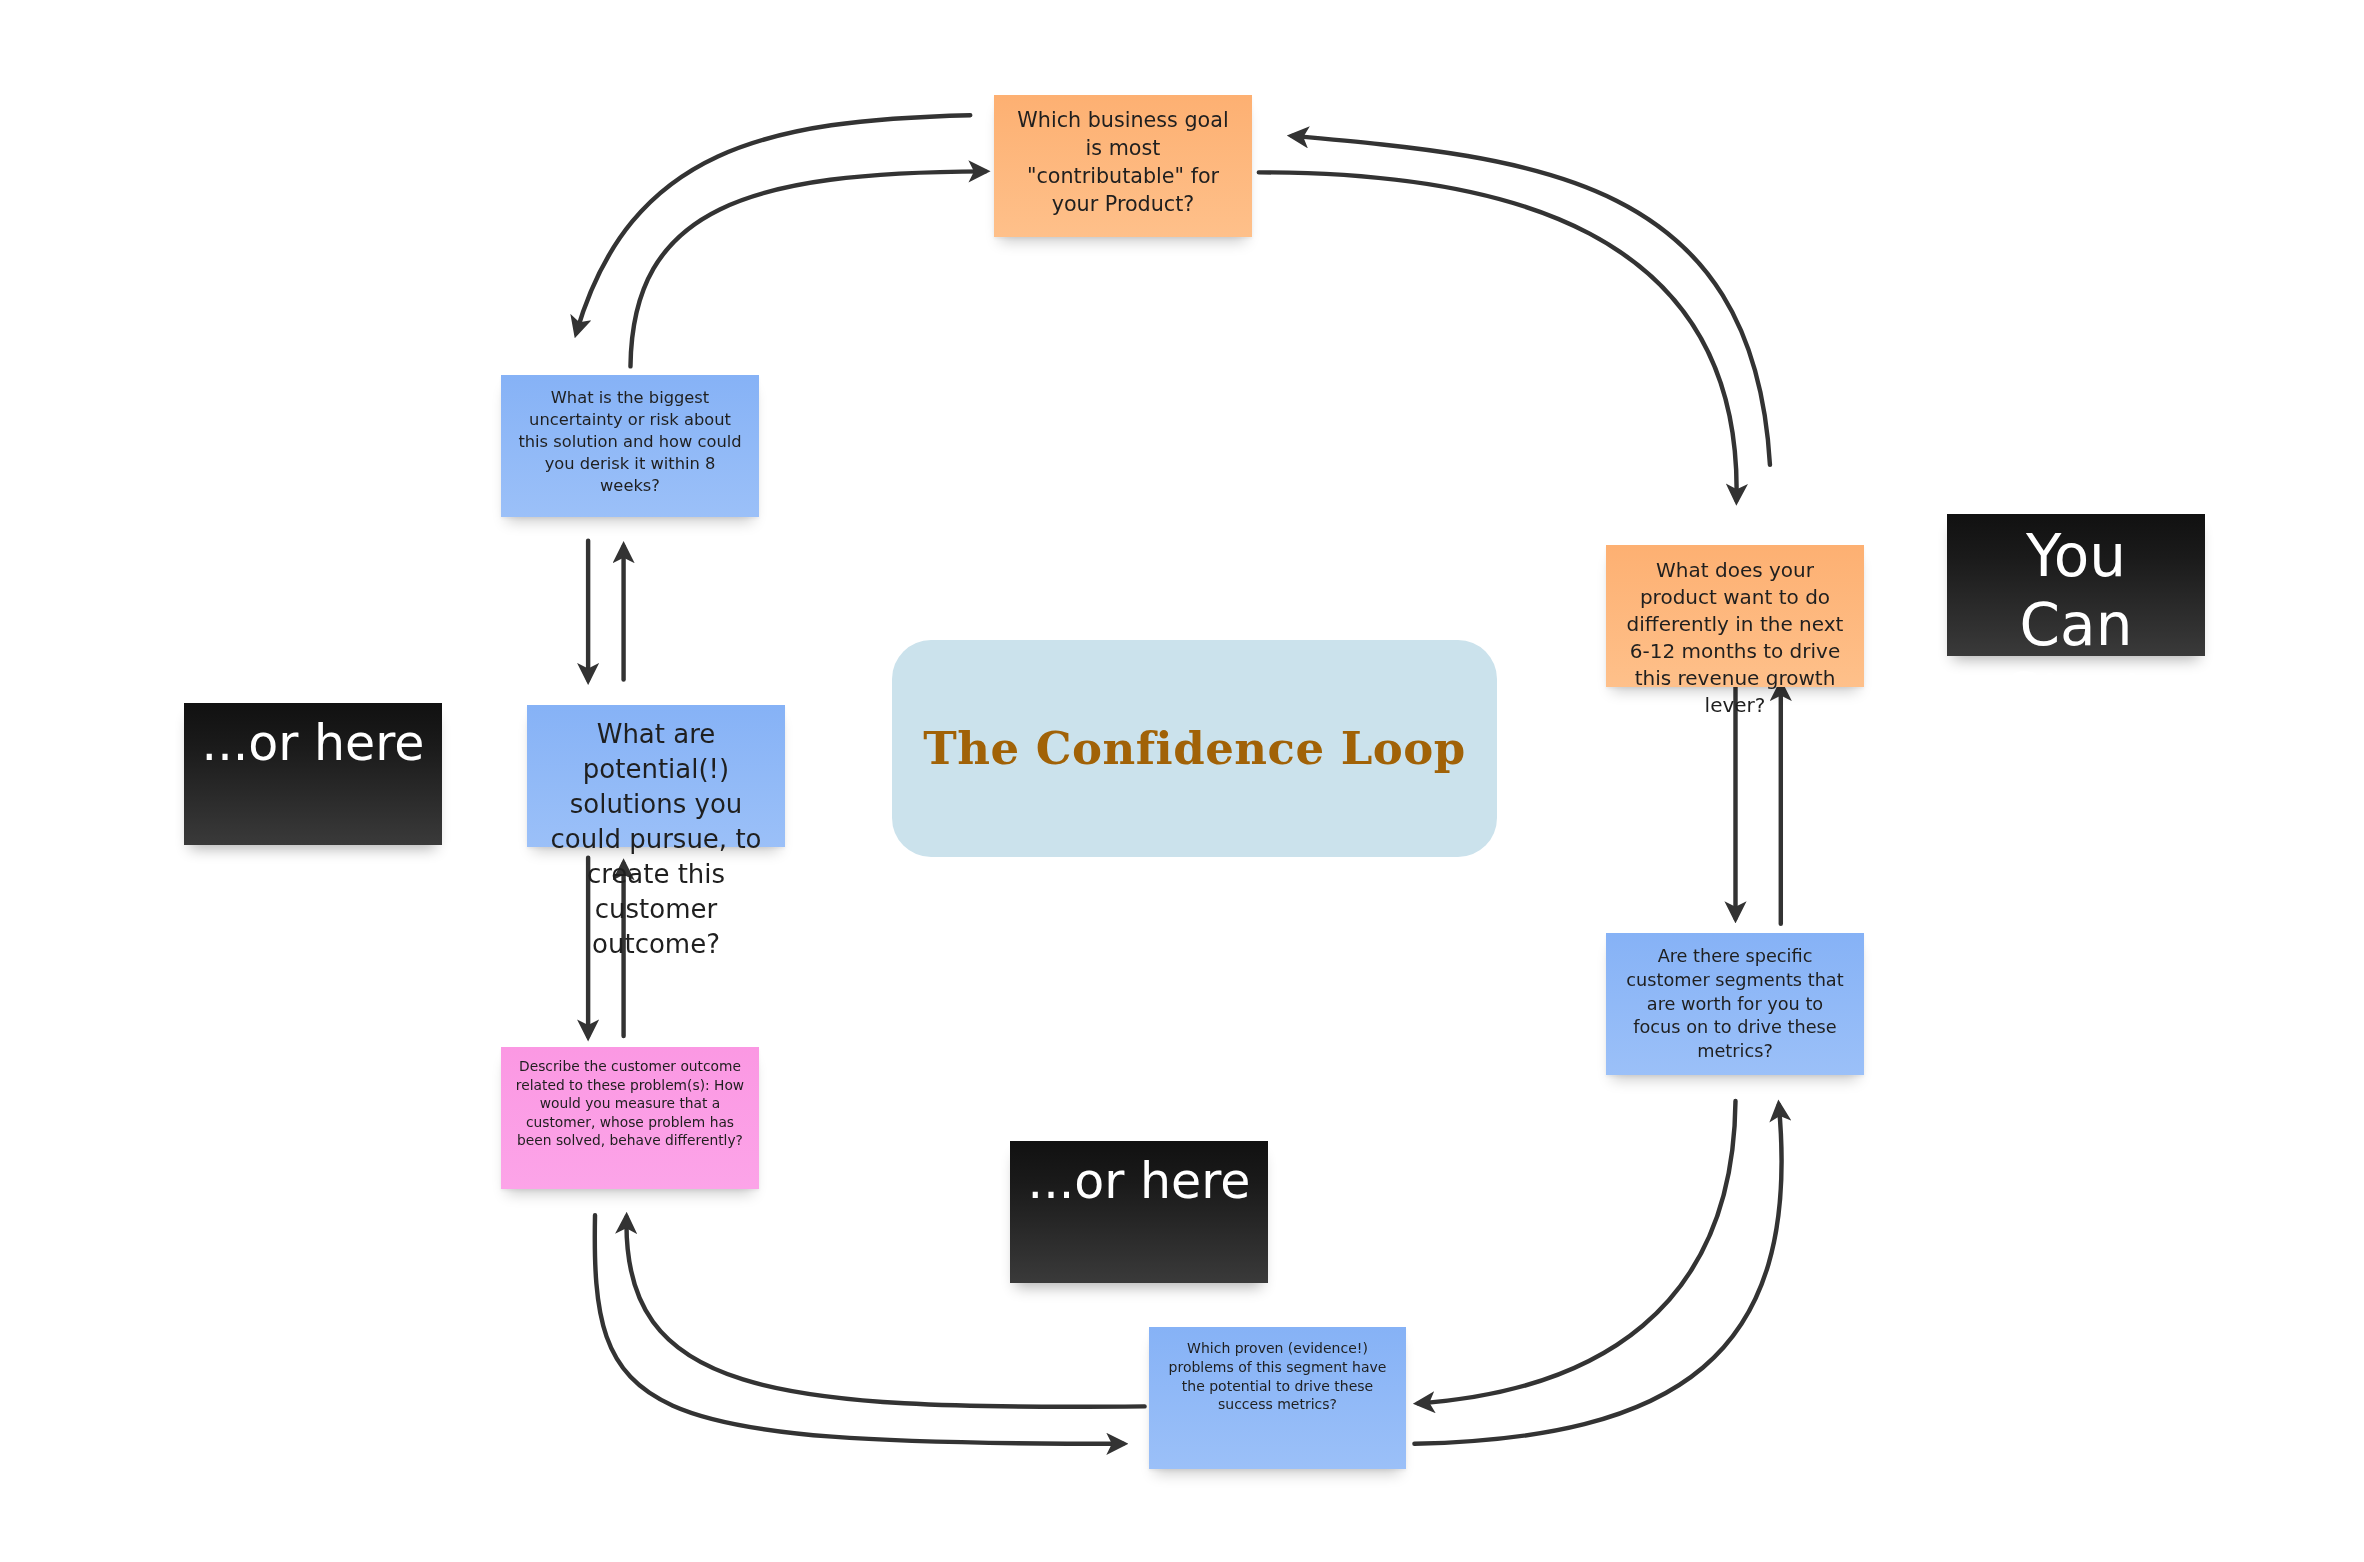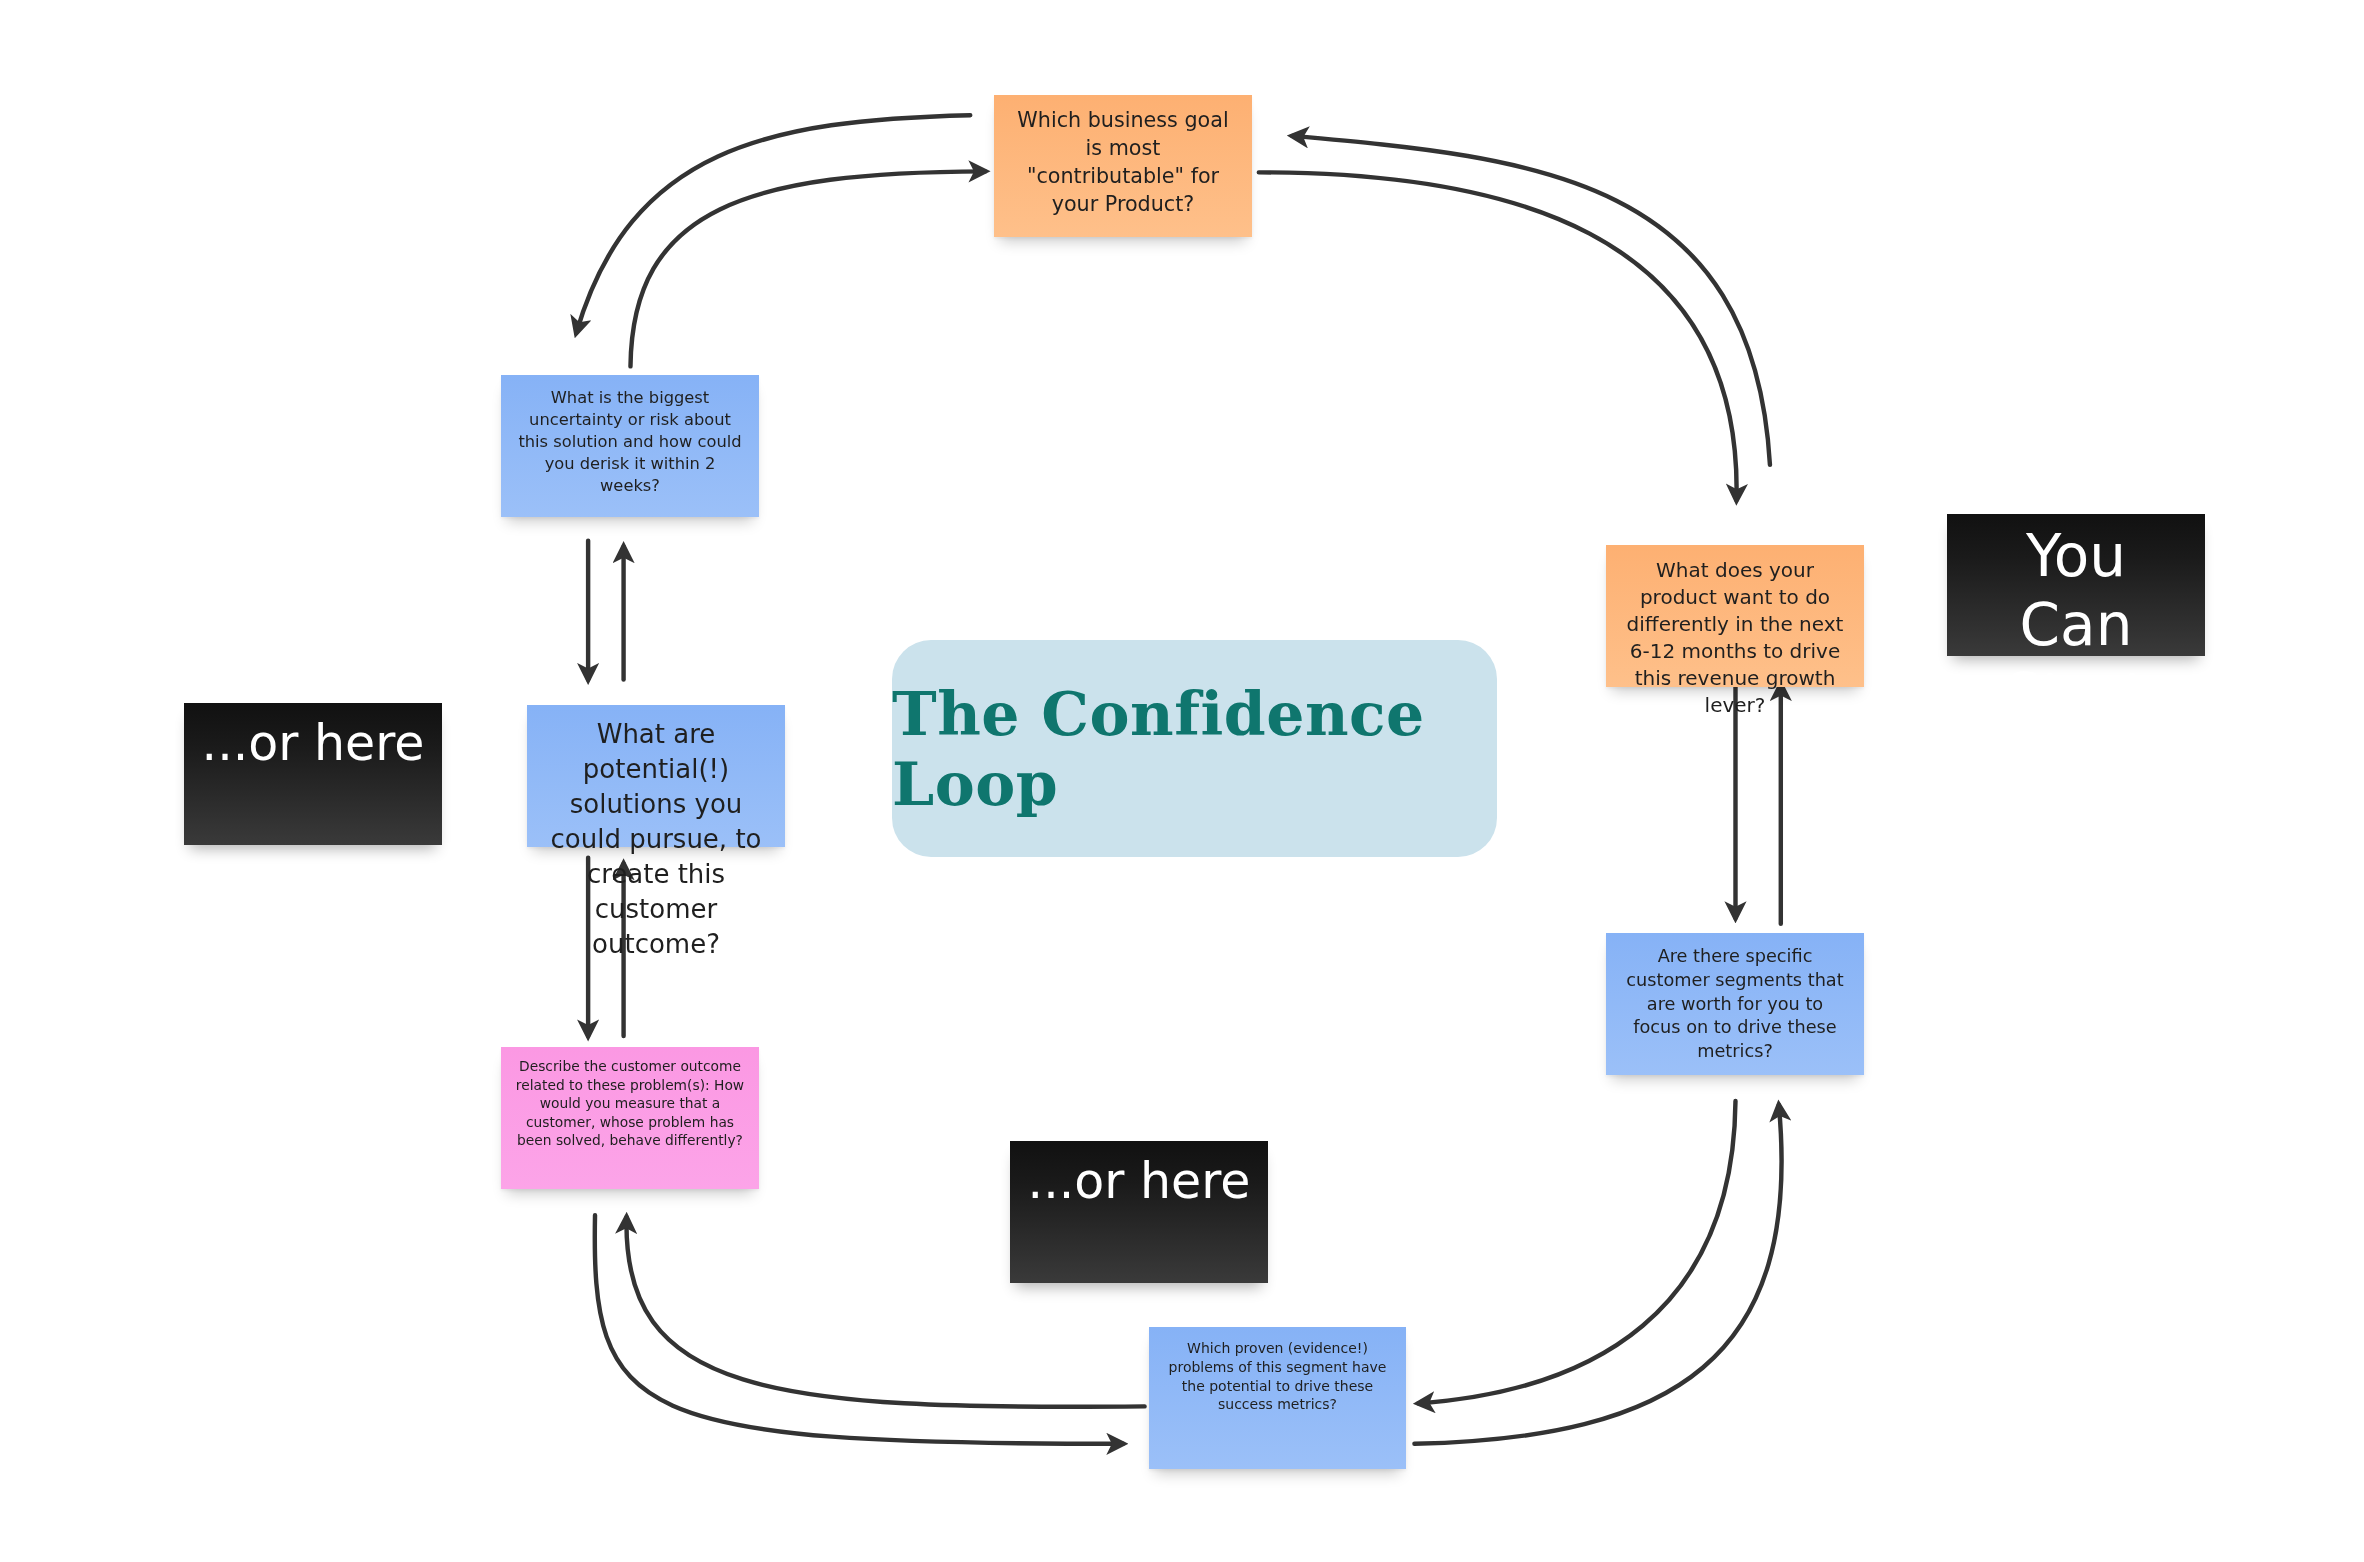--- a/index.html
+++ b/index.html
@@ -9,21 +9,21 @@
           box-sizing:border-box; padding:11.8px 15.8px; color:#1f1f1f;
           box-shadow: 0 9.9px 13.8px -5.9px rgba(0,0,0,0.22), 0 2px 3px rgba(0,0,0,0.05); line-height:1.35; }
   .note span { display:block; }
   .orange { background:linear-gradient(180deg,#fdb072 0%,#fec08a 100%); }
   .blue { background:linear-gradient(180deg,#86b2f6 0%,#9bc0f8 100%); }
   .pink { background:linear-gradient(180deg,#fb98e3 0%,#fca4e8 100%); }
   .black { background:linear-gradient(180deg,#111111 0%,#1a1a1a 30%,#3a3a3a 100%); color:#ffffff;
            box-shadow: 0 9.9px 13.8px -5.9px rgba(0,0,0,0.3); line-height:1.2; }
   .title-box { position:absolute; left:892px; top:640px; width:605px; height:217px; background:#cbe2ec;
                border-radius:39px; display:flex; align-items:center; justify-content:center; }
-  .title-box span { font-family:"DejaVu Serif", serif; font-weight:bold; font-size:60px; color:#0f766e; letter-spacing:0.5px; }
+  .title-box span { font-family:"DejaVu Serif", serif; font-weight:bold; font-size:45px; color:#a16207; letter-spacing:0.5px; }
   svg#arrows { position:absolute; left:0; top:0; }
 </style>
 </head>
 <body>
 
 <svg id="arrows" width="2364" height="1562" viewBox="0 0 2400 1586">
   <defs>
     <marker id="ah" viewBox="0 0 12 12" refX="9" refY="6" markerWidth="5" markerHeight="5" orient="auto-start-reverse" markerUnits="strokeWidth">
       <path d="M0,0 L12,6 L0,12 L3,6 Z" fill="#333333"></path>
     </marker>
@@ -76,21 +76,21 @@
 
 <div class="note pink" style="left:501px;top:1047px;width:258px;height:142px;font-size:13.8px;padding:9.9px 11.8px;">
   <span>Describe the customer outcome related to these problem(s): How would you measure that a customer, whose problem has been solved, behave differently?</span>
 </div>
 
 <div class="note blue" style="left:527px;top:693px;width:258px;height:142px;font-size:26px;margin-top:12px;">
   <span>What are potential(!) solutions you could pursue, to create this customer outcome?</span>
 </div>
 
 <div class="note blue" style="left:501px;top:375px;width:258px;height:142px;font-size:16.3px;">
-  <span>What is the biggest uncertainty or risk about this solution and how could you derisk it within 2 weeks?</span>
+  <span>What is the biggest uncertainty or risk about this solution and how could you derisk it within 8 weeks?</span>
 </div>
 
 <div class="note black" style="left:1947px;top:514px;width:258px;height:142px;font-size:58px;padding:7.9px 19.7px;">
   <span>You Can Start Here</span>
 </div>
 
 <div class="note black" style="left:184px;top:703px;width:258px;height:142px;font-size:49px;">
   <span>...or here</span>
 </div>
 

